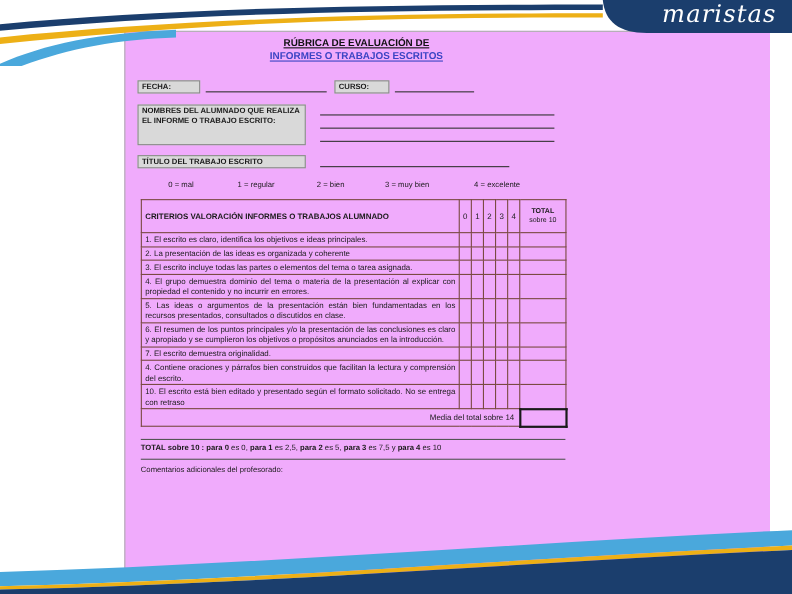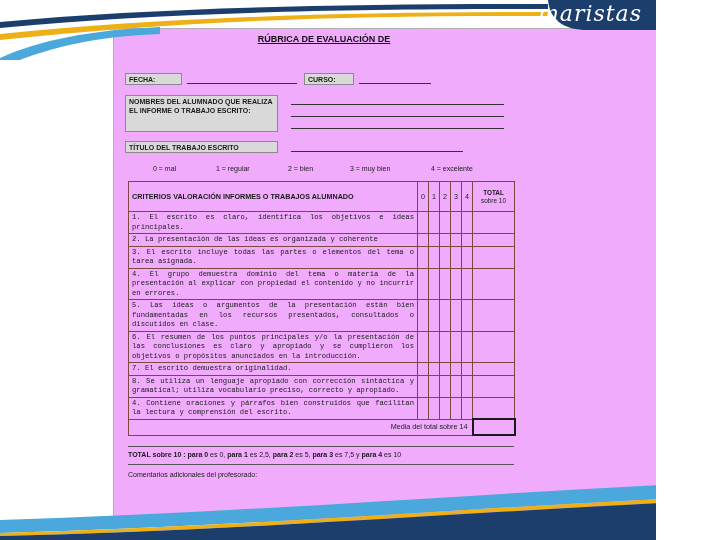--- a/index.html
+++ b/index.html
@@ -1,19 +1,19 @@
 <!DOCTYPE html>
 <html style="--navy: #1b3e6d; --gold: #edb016; --light-blue: #4aa8dc; --title-blue: #3b44c4; --table-line: #7a4a42; --label-bg: #d9d9d9;"><head>
 <meta charset="utf-8">
 <style>
   * { margin:0; padding:0; box-sizing:border-box; }
   html,body { width:720px; height:540px; }
   body { font-family:"Liberation Sans", sans-serif; background:#ffffff; }
 
-  .slide { position:relative; width:656px; height:540px; background:#fff; overflow:hidden; }
+  .slide { position:relative; width:720px; height:540px; background:#fff; overflow:hidden; }
 
   
   .deco { position:absolute; left:0; width:720px; z-index:3; display:block; }
   .deco-top { top:0; height:60px; }
   .deco-bottom { bottom:0; height:70px; }
   .f-navy  { fill:var(--navy,#1b3e6d); }
   .f-gold  { fill:var(--gold,#edb016); }
   .f-lblue { fill:var(--light-blue,#4aa8dc); }
 
   .brand { position:absolute; top:1px; right:14px; z-index:4; color:#fff;
@@ -49,21 +49,21 @@
 
   .table-block { position:absolute; left:14px; top:152px; width:386px; }
   table.rubric { border-collapse:collapse; width:386px; table-layout:fixed;
                  font-size:7.2px; line-height:1.32; }
   .rubric th, .rubric td { border:1px solid var(--table-line,#7a4a42); }
   .c-desc { width:289px; } .c-s { width:11px; } .c-t { width:42px; }
   .crit-h  { height:30px; text-align:left; vertical-align:middle; font-weight:bold; padding:1px 3px; }
   .score-h { text-align:center; vertical-align:middle; font-weight:normal; padding:0; }
   .total-h { text-align:center; vertical-align:middle; font-size:6.4px; padding:0; font-weight:normal; line-height:1.2; }
   .total-h .b { font-weight:bold; }
-  .rubric td.crit { padding:1px 3px; text-align:justify;font-family:Liberation Mono, monospace; }
+  .rubric td.crit { padding:1px 3px; text-align:justify; }
   .rubric td.score { padding:0; }
   .rubric tfoot .media { text-align:right; padding:2px 4px; height:16px; vertical-align:middle; }
   .rubric tfoot .media-box { border:2px solid #1a1a1a; }
 
   .hr  { border-top:1px solid #555; margin-top:10px; }
   .hr2 { margin-top:6px; }
   .note { margin-top:4px; font-size:7px; }
   .comments { margin-top:6px; font-size:7px; }
 </style>
 </head>
@@ -77,20 +77,21 @@
     <path class="f-gold" d="M0,34 C160,18 330,12 548,12 L548,16 C330,15 175,22 0,40 Z"></path>
     <path class="f-navy" d="M548,0 L720,0 L720,30 L588,30 C563,30 550,20 548,0 Z"></path>
   </svg>
 
   <div class="brand">maristas</div>
 
   <div class="page">
 
     <div class="doc-title">
       <div class="t1">RÚBRICA DE EVALUACIÓN DE</div>
+      <div class="t2">INFORMES O TRABAJOS ESCRITOS</div>
     </div>
 
     <div class="label-box fecha">FECHA:</div>
     <div class="u-line fecha-line"></div>
     <div class="label-box curso">CURSO:</div>
     <div class="u-line curso-line"></div>
 
     <div class="label-box nombres">NOMBRES DEL ALUMNADO QUE REALIZA EL INFORME O TRABAJO ESCRITO:</div>
     <div class="nombres-lines">
       <div class="u-row"></div>
@@ -192,30 +193,30 @@
             <tr>
               <td class="crit">7. El escrito demuestra originalidad.</td>
               <td class="score"></td>
               <td class="score"></td>
               <td class="score"></td>
               <td class="score"></td>
               <td class="score"></td>
               <td class="score"></td>
             </tr>
             <tr>
-              <td class="crit">8. Se utiliza un lenguaje apropiado con corrección sintáctica y gramatical; utiliza vocabulario preciso, correcto y apropiado.</td>
-              <td class="score"></td>
-              <td class="score"></td>
-              <td class="score"></td>
-              <td class="score"></td>
-              <td class="score"></td>
-              <td class="score"></td>
-            </tr>
-            <tr>
               <td class="crit">4. Contiene oraciones y párrafos bien construidos que facilitan la lectura y comprensión del escrito.</td>
+              <td class="score"></td>
+              <td class="score"></td>
+              <td class="score"></td>
+              <td class="score"></td>
+              <td class="score"></td>
+              <td class="score"></td>
+            </tr>
+            <tr>
+              <td class="crit">10. El escrito está bien editado y presentado según el formato solicitado. No se entrega con retraso</td>
               <td class="score"></td>
               <td class="score"></td>
               <td class="score"></td>
               <td class="score"></td>
               <td class="score"></td>
               <td class="score"></td>
             </tr>
           </tbody>
         <tfoot>
           <tr>

